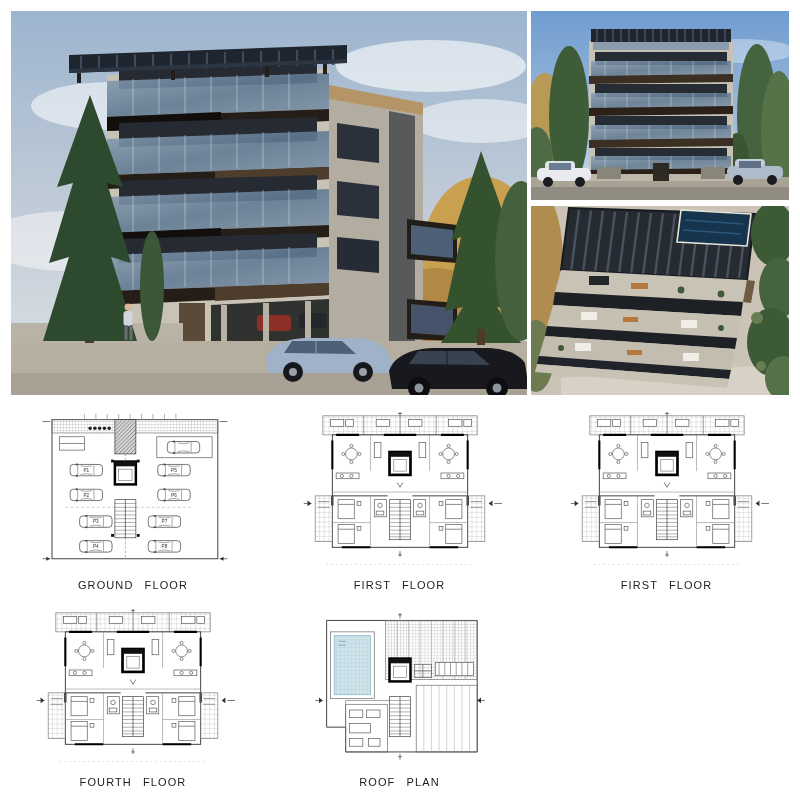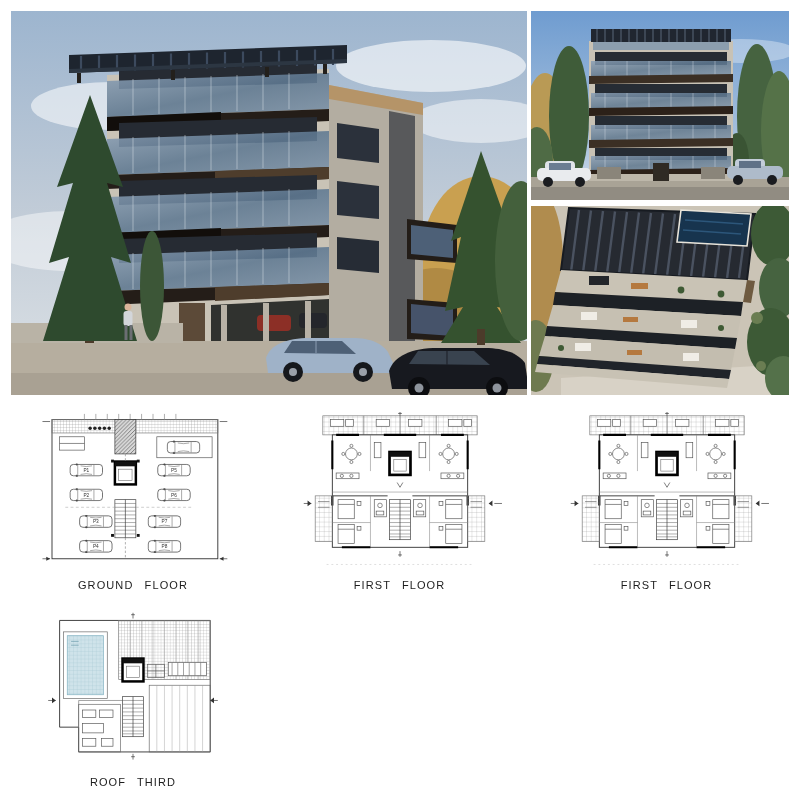--- a/index.html
+++ b/index.html
@@ -475,20 +475,26 @@
     </figure>
 
 
     <figure class="plan">
       <svg viewBox="0 0 230 170">
         <use href="#aptPlan" width="230" height="170"></use>
       </svg>
       <figcaption>FIRST FLOOR</figcaption>
     </figure>
 
+    <figure class="plan">
+      <svg viewBox="0 0 230 170">
+        <use href="#aptPlan" width="230" height="170"></use>
+      </svg>
+      <figcaption>FOURTH FLOOR</figcaption>
+    </figure>
 
     <figure class="plan">
       <svg viewBox="0 0 230 170">
         <g stroke="#555" stroke-width="0.7" fill="none">
           <path d="M38 12h158v138H58v-26H38z" fill="#fff" stroke="#3a3a3a" stroke-width="1"></path>
           <rect x="100" y="12" width="96" height="62" fill="url(#grid2)" stroke="#777"></rect>
           <path d="M112 12v62M124 12v62M136 12v62M148 12v62M160 12v62M172 12v62M184 12v62" stroke="#888" stroke-width="0.45"></path>
           <rect x="152" y="56" width="40" height="14" fill="#fff"></rect>
             <path d="M156 56v14M162 56v14M168 56v14M174 56v14M180 56v14M186 56v14" stroke="#777"></path>
           <g>
@@ -515,17 +521,17 @@
               <rect x="80" y="106" width="14" height="8"></rect>
             <rect x="62" y="120" width="22" height="10"></rect>
               <rect x="62" y="136" width="14" height="8"></rect>
               <rect x="82" y="136" width="12" height="8"></rect>
           </g>
           <path d="M115 4v6M113 6h4M115 152v6M113 155h4" stroke="#333"></path>
           <path d="M26 96h8M204 96h-8" stroke="#333"></path>
           <path d="M30 93l4 3-4 3zM200 93l-4 3 4 3z" fill="#333" stroke="none"></path>
         </g>
       </svg>
-      <figcaption>ROOF THIRD</figcaption>
+      <figcaption>ROOF PLAN</figcaption>
     </figure>
 
   </div>
 </div>
 
 </body></html>

